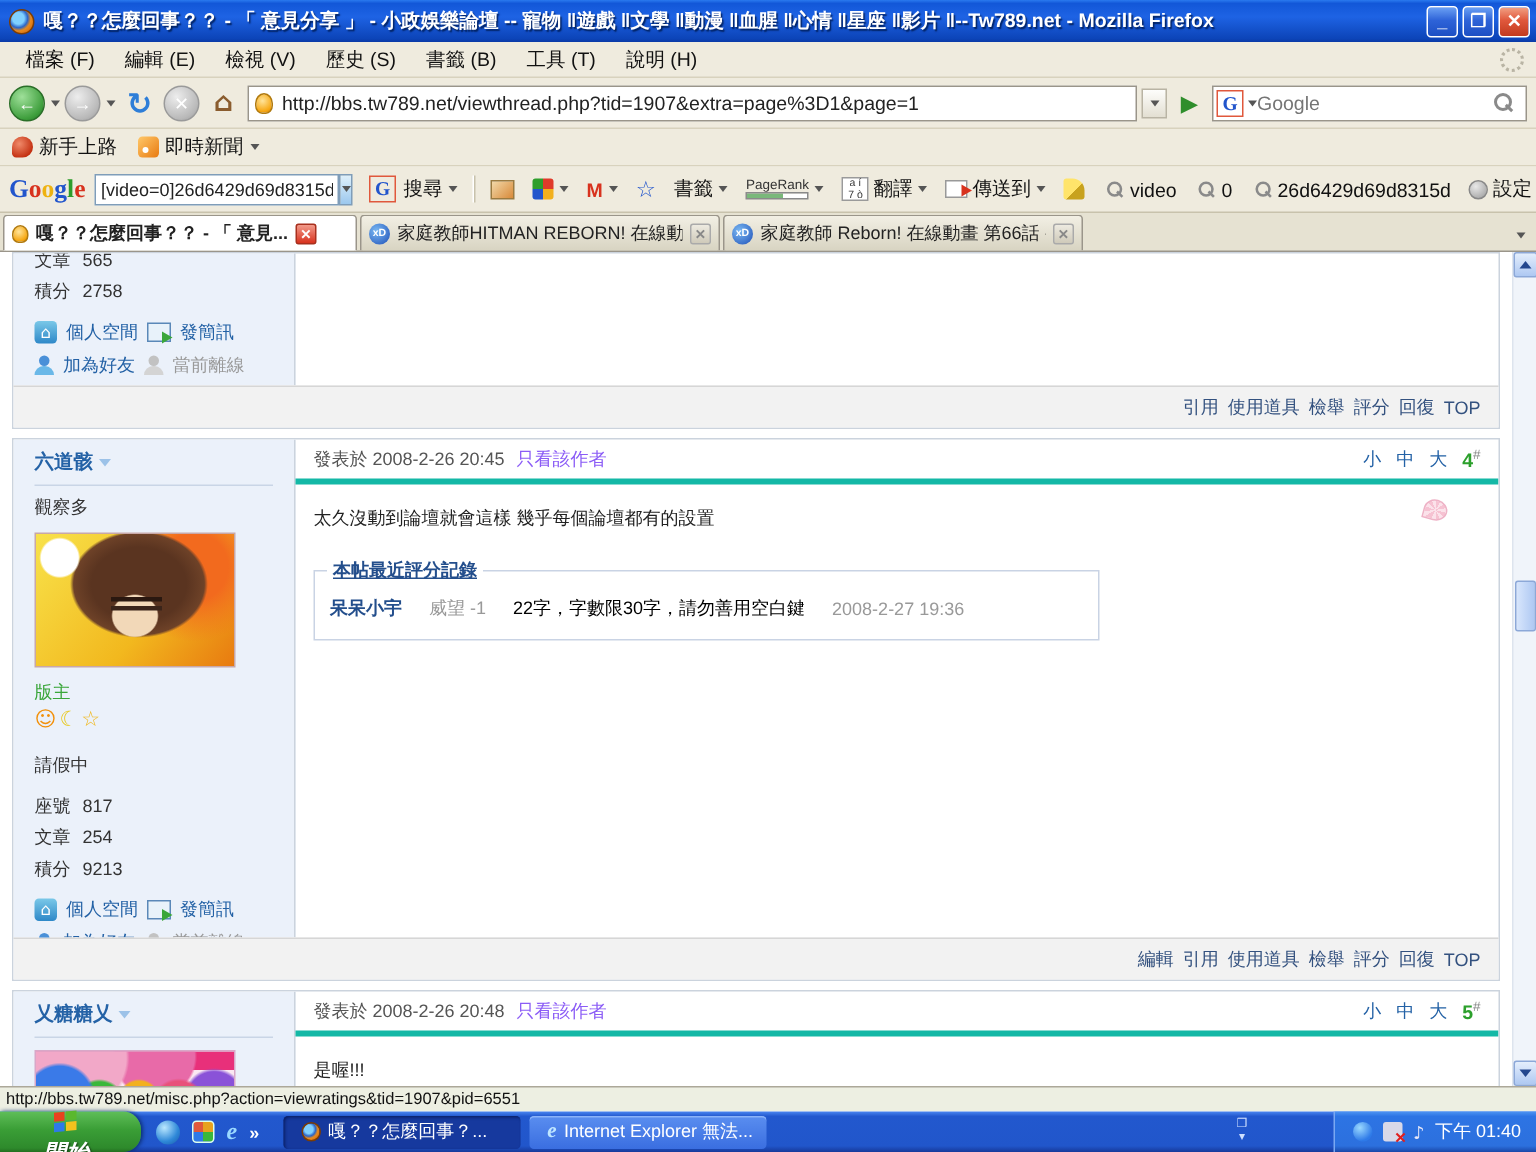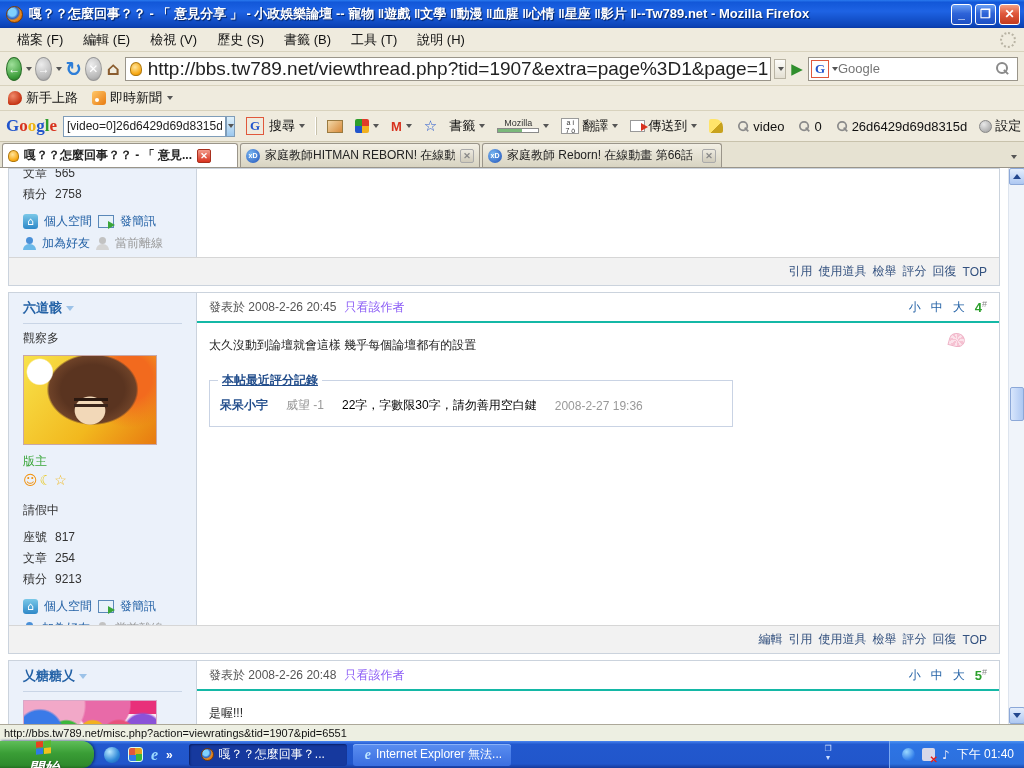--- a/index.html
+++ b/index.html
@@ -30,21 +30,21 @@
     font-size:15px; font-weight:bold; font-family:"DejaVu Sans",sans-serif; }
   .roundbtn { width:24px; height:24px; border-radius:50%; display:flex; align-items:center; justify-content:center; color:#fff; }
   .back { background:radial-gradient(circle at 35% 30%,#9FE09A,#3E9E3C 70%,#1F7020); border:1px solid #2A6E28; }
   .fwd,.stop { background:radial-gradient(circle at 35% 30%,#EDEDED,#B9B9B9 70%,#979797); border:1px solid #9a9a9a; color:#fff; }
   .reload { background:none; color:#2E7ED8; font-size:20px; }
   .home { background:none; color:#8a5c2e; font-size:18px; }
   .mini-drop { width:0; height:0; border-left:3px solid transparent; border-right:3px solid transparent; border-top:4px solid #555; margin-left:1px; }
   #urlbox { flex:1; height:24px; background:#fff; border:1px solid #9a958a; display:flex; align-items:center; padding:0 2px 0 4px; }
   .bulb { width:12px; height:14px; border-radius:50% 50% 40% 40%; flex:none;
     background:radial-gradient(circle at 40% 35%,#FFE49A,#F7A813 70%,#C87A06); border:1px solid #b07a10; }
-  #urlbox .url { flex:1; margin-left:6px; font-size:19px; color:#222; white-space:nowrap; overflow:hidden; }
+  #urlbox .url { flex:1; margin-left:6px; font-size:13px; color:#222; white-space:nowrap; overflow:hidden; }
   .url-drop { width:17px; height:20px; background:linear-gradient(180deg,#FDFDFB,#E3DFD2); border:1px solid #B9B4A4;
     display:flex; align-items:center; justify-content:center; }
   .gobtn { width:24px; height:24px; display:flex; align-items:center; justify-content:center;
     color:#2F8E2C; font-size:15px; font-family:"DejaVu Sans",sans-serif; }
   #searchbox { width:210px; height:24px; background:#fff; border:1px solid #9a958a; display:flex; align-items:center; }
   .g-badge { width:18px; height:18px; margin:0 2px; border:1px solid #E0583C; color:#2255CC; font-weight:bold;
     display:flex; align-items:center; justify-content:center; font-size:13px; font-family:"Liberation Serif",serif; }
   #searchbox input { flex:1; border:none; outline:none; font-size:13px; color:#999; min-width:0; }
   .mag { width:13px; height:13px; position:relative; margin:0 8px 0 4px; flex:none; }
   .mag::before { content:""; position:absolute; width:8px; height:8px; border:2px solid #8a8a8a; border-radius:50%; left:0; top:0; }
@@ -138,21 +138,21 @@
     background:
       radial-gradient(circle at 12% 75%, #3A7AE8 0 18%, transparent 20%),
       radial-gradient(circle at 32% 85%, #3AB83A 0 16%, transparent 18%),
       radial-gradient(circle at 52% 78%, #F2B01E 0 17%, transparent 19%),
       radial-gradient(circle at 72% 86%, #E8527A 0 16%, transparent 18%),
       radial-gradient(circle at 90% 76%, #8A52D8 0 15%, transparent 17%),
       radial-gradient(circle at 20% 10%, #F2A8C8 0 30%, transparent 32%),
       radial-gradient(circle at 60% 8%, #E86AA8 0 30%, transparent 32%),
       linear-gradient(180deg,#E8307A 0 30%,#FBE8F2 30%); }
 
-  .phead { height:30px; flex:none; display:flex; align-items:center; padding:0 12px; border-bottom:2px solid #14b8a6; color:#555;text-align:right; }
+  .phead { height:30px; flex:none; display:flex; align-items:center; padding:0 12px; border-bottom:4px solid #14b8a6; color:#555;text-align:right; }
   .phead .vlink { color:#8b5cf6; text-decoration:none; margin-left:8px; }
   .phead .right { margin-left:auto; display:flex; align-items:center; gap:10px; }
   .phead .right a { color:#2462A6; text-decoration:none; }
   .floor { color:#2CA02C; font-weight:bold; font-size:13px; }
   .floor sup { color:#888; font-weight:normal; font-size:9px; }
   .pcontent { padding:14px 12px 0; color:#222; }
   .shell { position:absolute; right:34px; top:40px; width:16px; height:14px; border-radius:50% 50% 50% 0;
     background:repeating-conic-gradient(from 200deg,#F6C2D2 0 25deg,#FBE2EA 0 50deg); transform:rotate(15deg); border:1px solid #EEB2C6; }
 
   .ratebox { position:relative; margin:26px 0 0 12px; width:524px; border:1px solid #C9D3E4; padding:16px 10px 12px; }
@@ -284,21 +284,21 @@
       <span class="mini-drop"></span>
     </span>
   <span class="tbtn">
       <span class="ico-star">☆</span>
     </span>
   <span class="tbtn">
       <span>書籤</span>
       <span class="mini-drop"></span>
     </span>
   <span class="tbtn">
-      <span class="ico-pr"><span>Mozilla</span><i></i></span>
+      <span class="ico-pr"><span>PageRank</span><i></i></span>
       <span class="mini-drop"></span>
     </span>
   <span class="tbtn">
       <span class="ico-trans">a í<br>7 ò</span>
       <span>翻譯</span>
       <span class="mini-drop"></span>
     </span>
   <span class="tbtn">
       <span class="ico-send"></span>
       <span>傳送到</span>

